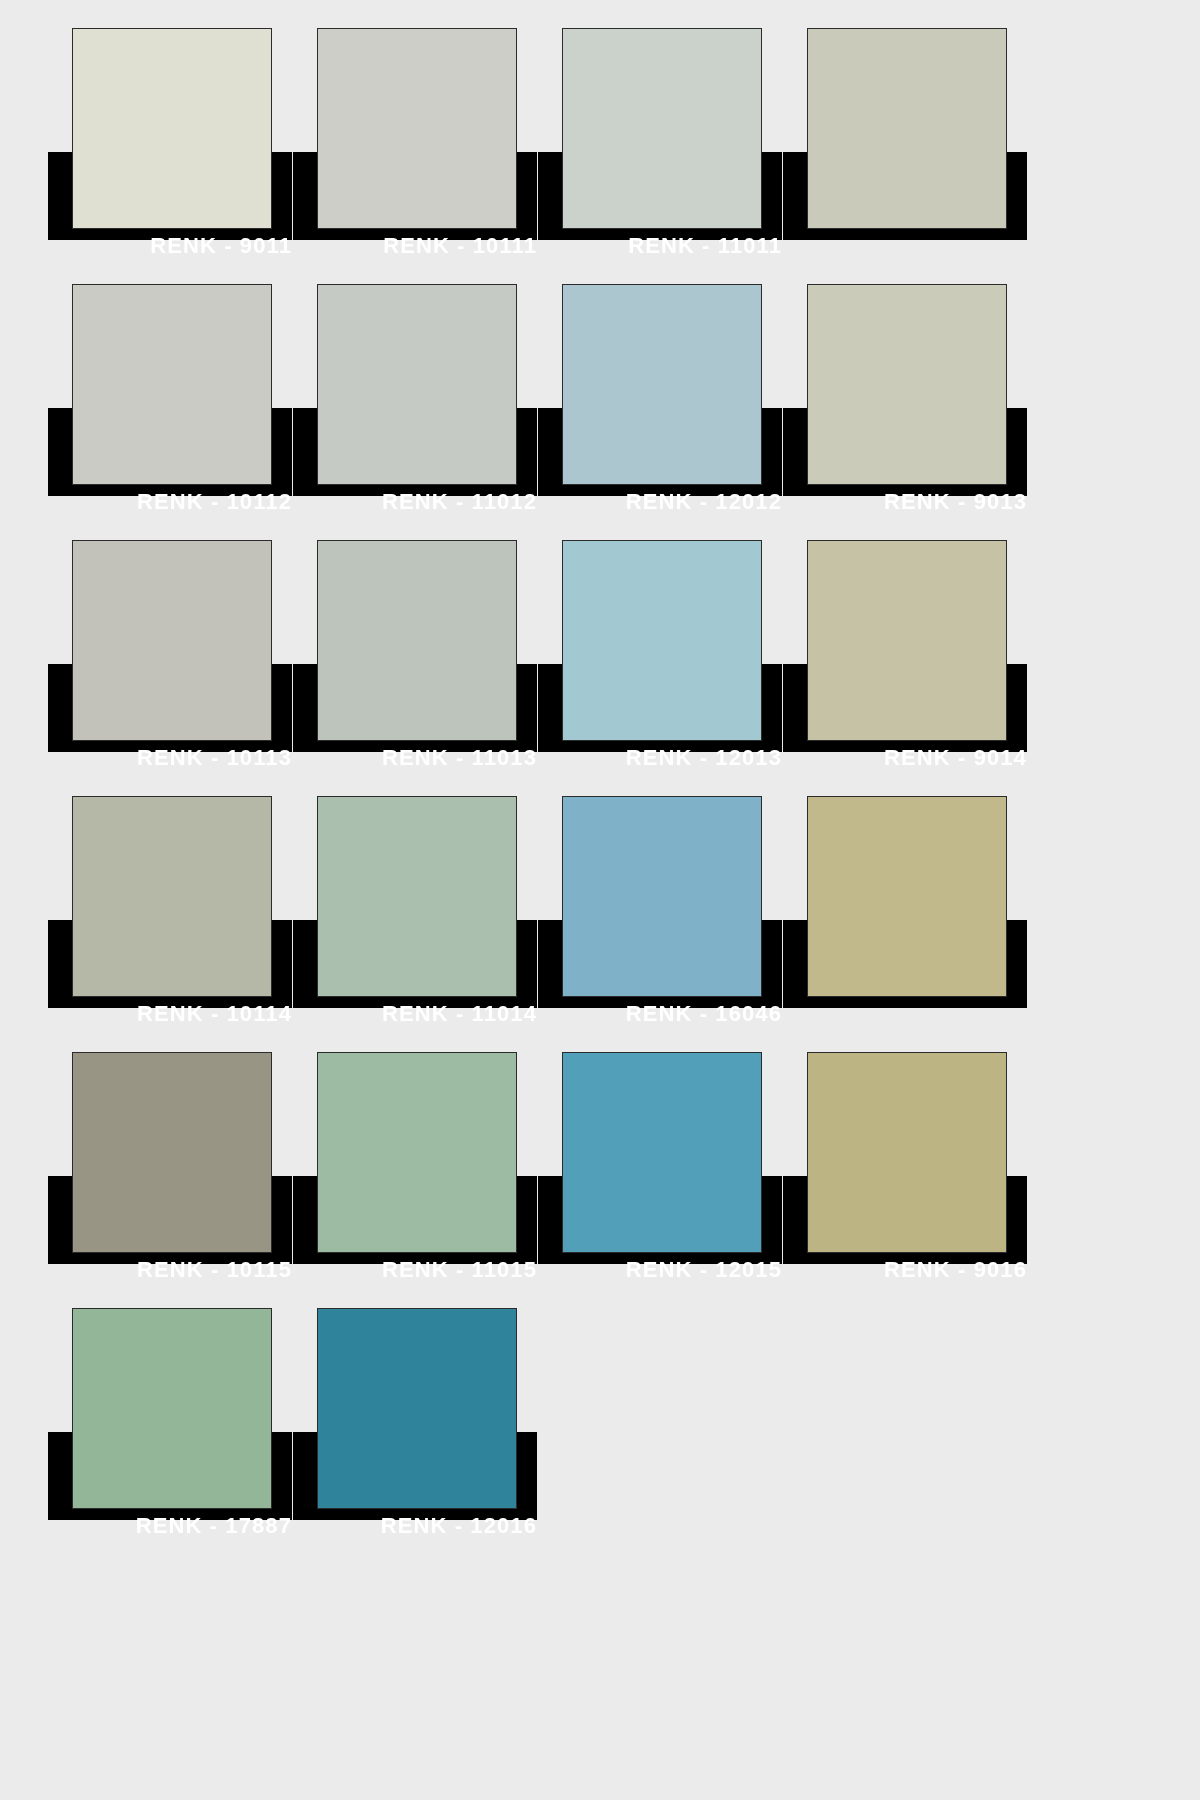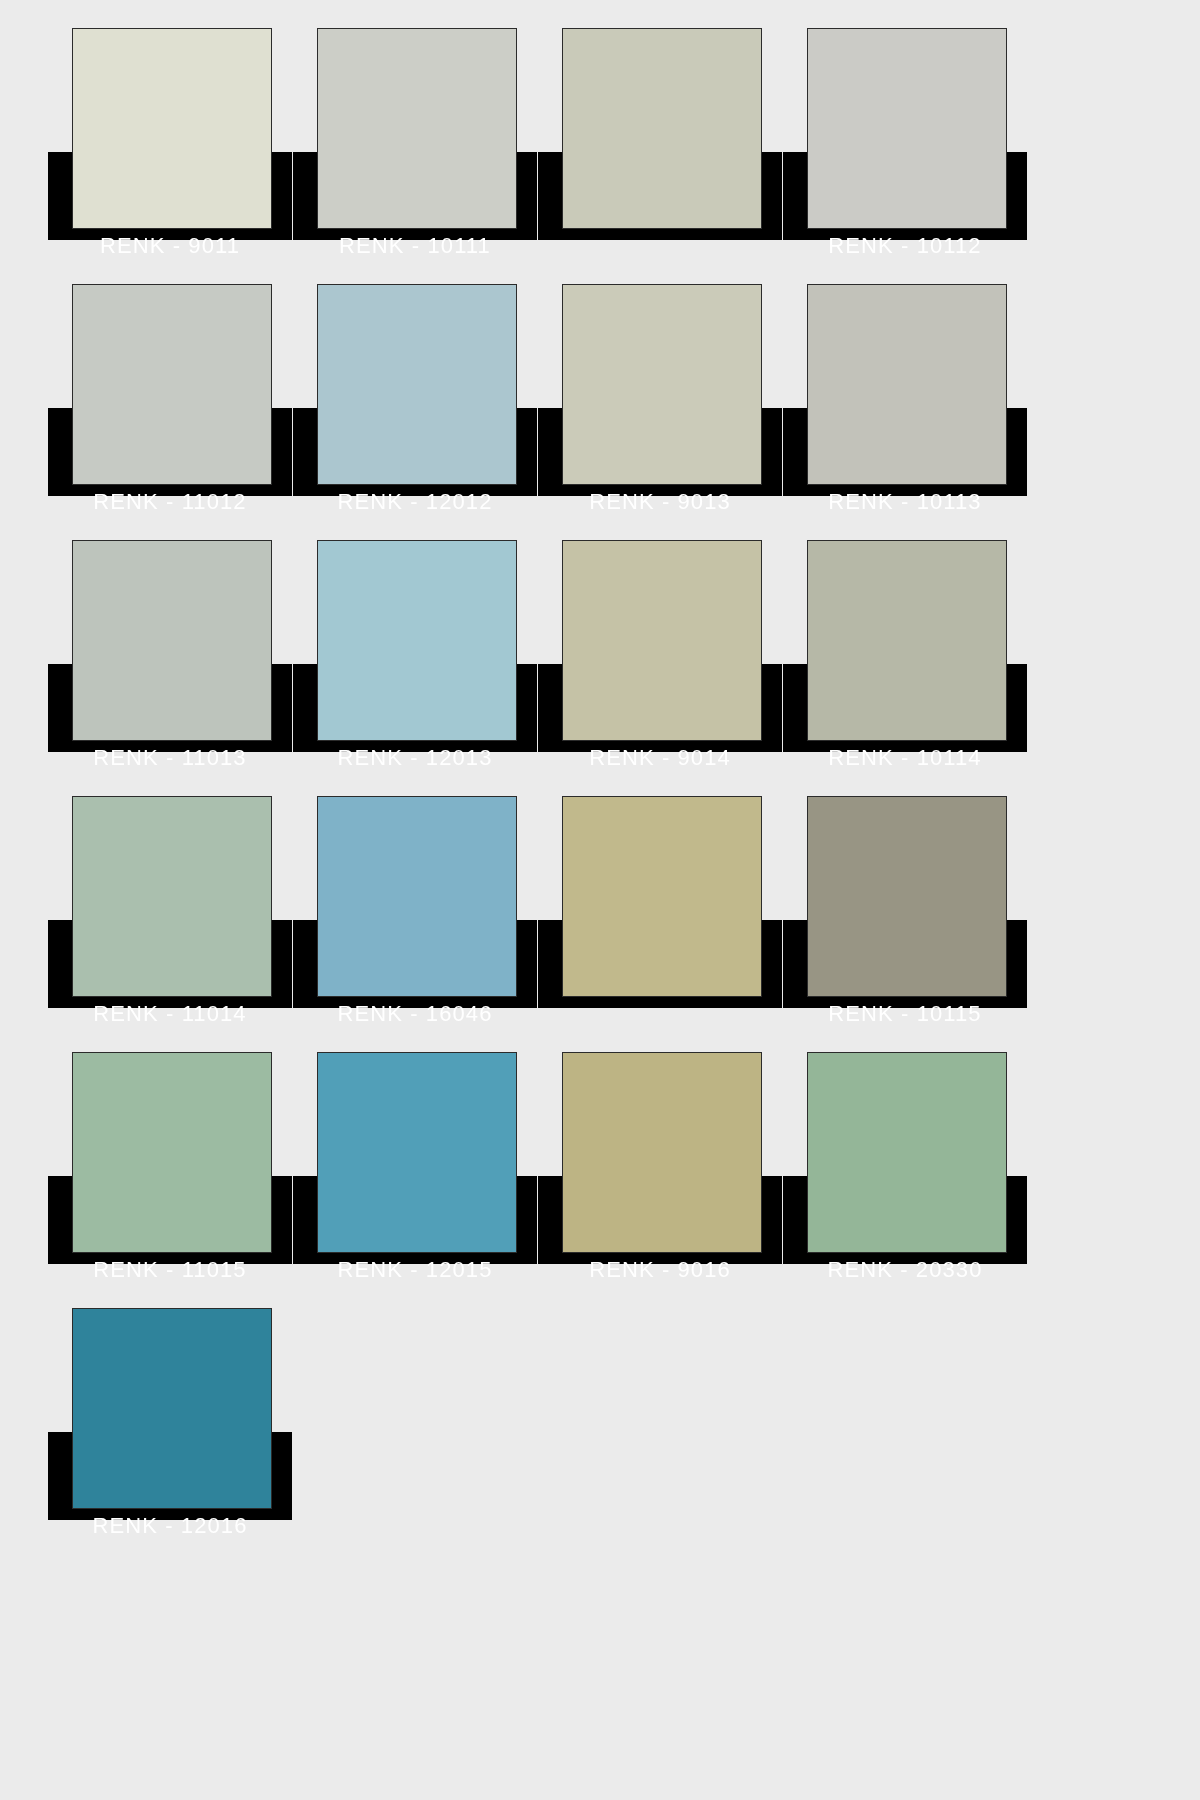--- a/index.html
+++ b/index.html
@@ -62,42 +62,47 @@
 
   .card-label {
     position: absolute;
     left: 0px;
     top: 211px;
     width: 244px;
     height: 42px;
     color: #ffffff;
     font-family: "Liberation Sans", sans-serif;
     font-size: 22px;
-    font-weight: normal;
+    font-weight: bold;
     letter-spacing: 1.1px;
-    text-align: center;
+    text-align: right;
     line-height: 30px;
     white-space: nowrap;
     z-index: 3;
   }
 </style>
 </head>
 <body>
 
 <div id="palette-sheet">
   <div class="swatch-grid">
       <div class="swatch-card">
         <div class="card-plate"></div>
         <div class="color-chip" title="RENK - 9011" style="background: rgb(223, 224, 209);"></div>
         <div class="card-label">RENK - 9011</div>
       </div>
       <div class="swatch-card">
         <div class="card-plate"></div>
         <div class="color-chip" title="RENK - 10111" style="background: rgb(204, 206, 199);"></div>
         <div class="card-label">RENK - 10111</div>
+      </div>
+      <div class="swatch-card">
+        <div class="card-plate"></div>
+        <div class="color-chip" title="RENK - 11011" style="background: rgb(203, 209, 203);"></div>
+        <div class="card-label">RENK - 11011</div>
       </div>
       <div class="swatch-card">
         <div class="card-plate"></div>
         <div class="color-chip" title="RENK - 9012" style="background: rgb(201, 202, 185);"></div>
       </div>
       <div class="swatch-card">
         <div class="card-plate"></div>
         <div class="color-chip" title="RENK - 10112" style="background: rgb(203, 203, 198);"></div>
         <div class="card-label">RENK - 10112</div>
       </div>
@@ -171,21 +176,21 @@
         <div class="card-label">RENK - 12015</div>
       </div>
       <div class="swatch-card">
         <div class="card-plate"></div>
         <div class="color-chip" title="RENK - 9016" style="background: rgb(189, 180, 132);"></div>
         <div class="card-label">RENK - 9016</div>
       </div>
       <div class="swatch-card">
         <div class="card-plate"></div>
         <div class="color-chip" title="RENK - 11016" style="background: rgb(148, 182, 152);"></div>
-        <div class="card-label">RENK - 20330</div>
+        <div class="card-label">RENK - 17887</div>
       </div>
       <div class="swatch-card">
         <div class="card-plate"></div>
         <div class="color-chip" title="RENK - 12016" style="background: rgb(47, 131, 155);"></div>
         <div class="card-label">RENK - 12016</div>
       </div>
     </div>
 </div>
 
 </body></html>

